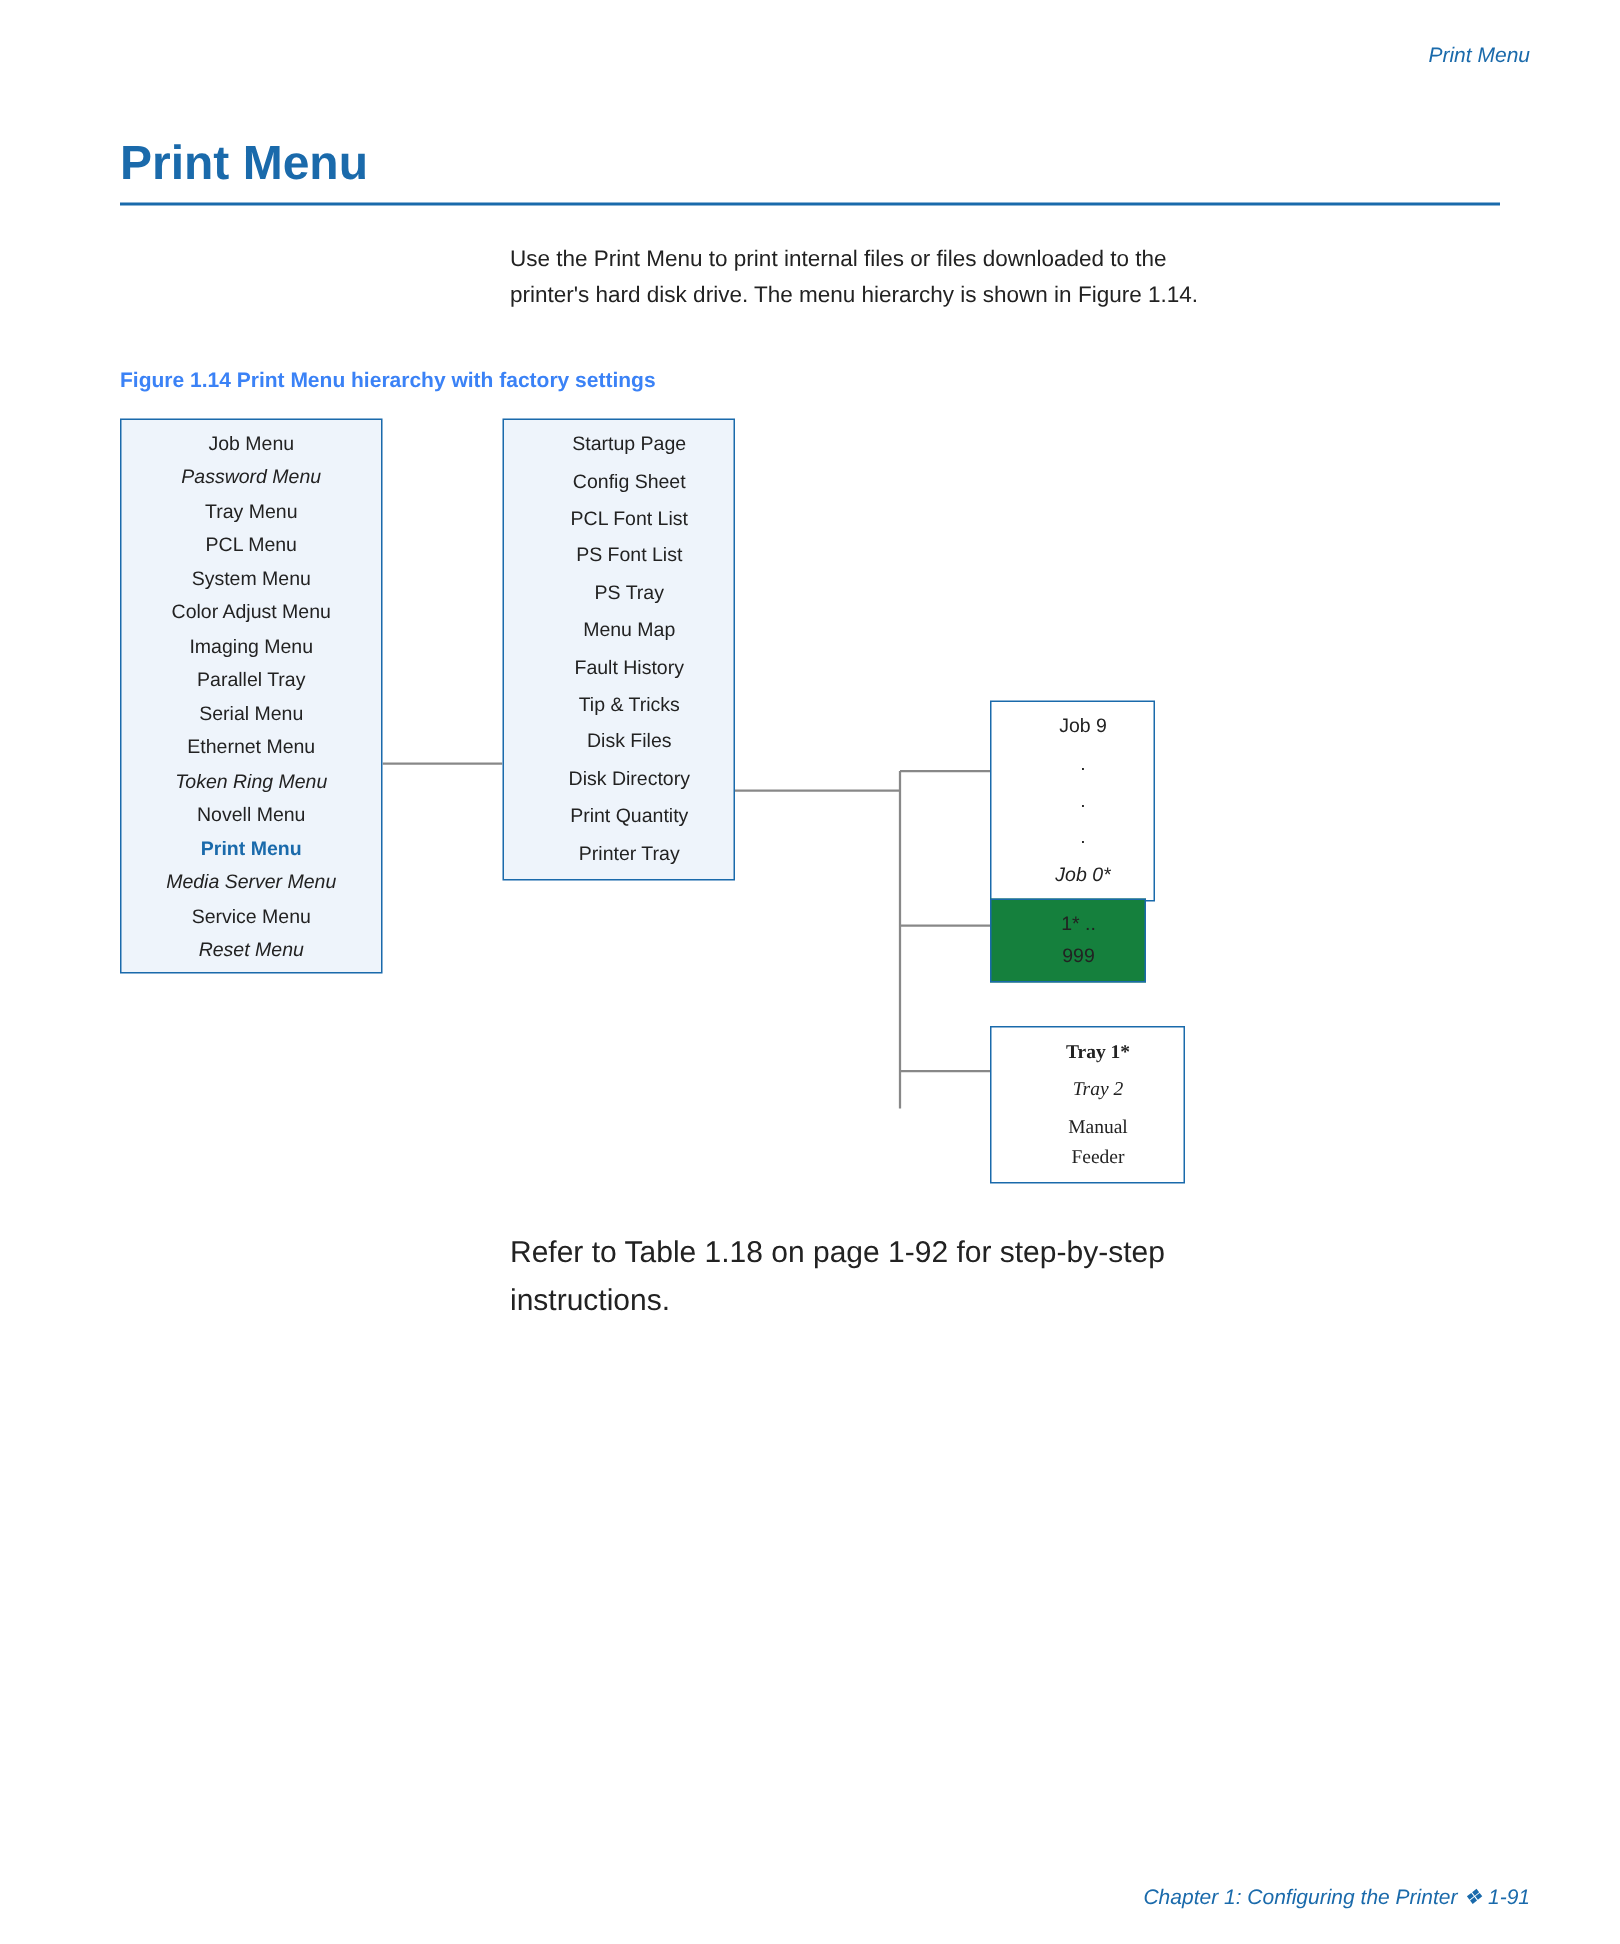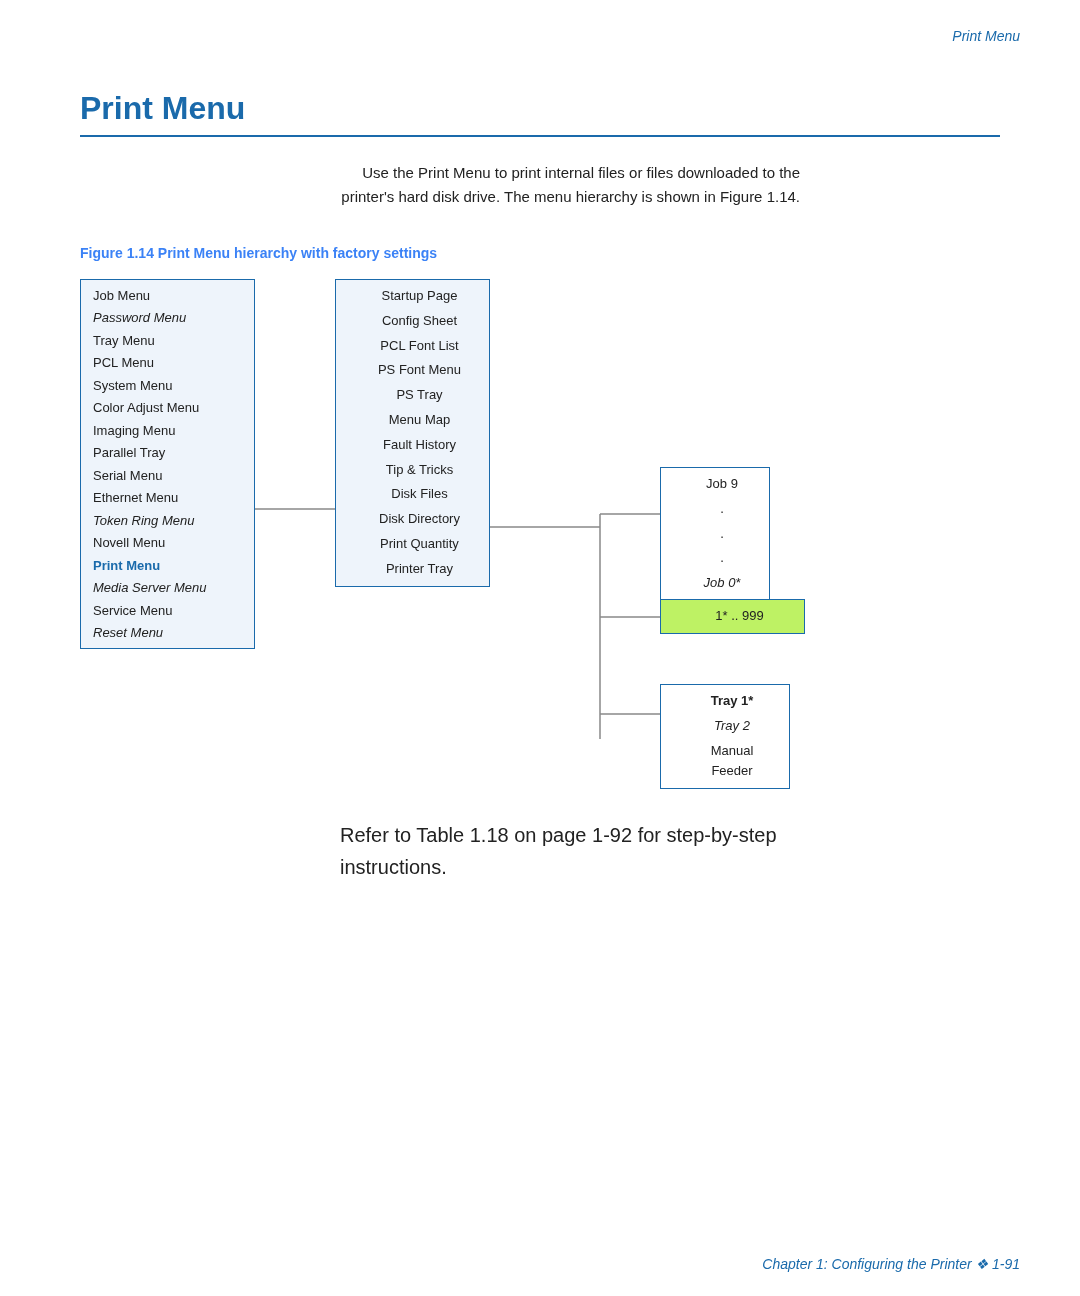--- a/index.html
+++ b/index.html
@@ -41,21 +41,20 @@
       border-top: 2px solid #1a6aab;
       margin-bottom: 24px;
     }
 
     .intro-text {
       margin-left: 260px;
       margin-bottom: 36px;
       font-size: 15px;
       line-height: 1.6;
       max-width: 460px;
-      text-align: right;
     }
 
     .figure-caption {
       color: #3b82f6;
       font-size: 14px;
       font-weight: bold;
       margin-bottom: 18px;
     }
 
     .footer-text {
@@ -111,39 +110,40 @@
       background: #ffffff;
       padding: 4px 10px;
       width: 110px;
     }
 
     .box-right-2 {
       position: absolute;
       left: 580px;
       top: 320px;
       border: 1.5px solid #1a6aab;
-      background: #bef264;
+      background: #15803d;
       padding: 4px 10px;
-      width: 145px;
+      width: 104px;
     }
 
     .box-right-3 {
       position: absolute;
       left: 580px;
       top: 405px;
       border: 1.5px solid #1a6aab;
       background: #ffffff;
       padding: 4px 10px;
       width: 130px;
+      font-family: Liberation Serif, serif;
     }
 
     .menu-item {
       padding: 1.5px 12px;
       font-size: 13px;
-      text-align: left;
+      text-align: center;
       line-height: 1.5;
     }
 
     .mi-italic { font-style: italic; }
     .mi-bold-blue { color: #1a6aab; font-weight: bold; }
 
     .opt-item {
       padding: 2px 10px;
       font-size: 13px;
       text-align: center;
@@ -199,21 +199,21 @@
       <div class="menu-item mi-bold-blue">Print Menu</div>
       <div class="menu-item mi-italic">Media Server Menu</div>
       <div class="menu-item">Service Menu</div>
       <div class="menu-item mi-italic">Reset Menu</div>
     </div>
 
     <div class="box-center">
       <div class="opt-item">Startup Page</div>
       <div class="opt-item">Config Sheet</div>
       <div class="opt-item">PCL Font List</div>
-      <div class="opt-item">PS Font Menu</div>
+      <div class="opt-item">PS Font List</div>
       <div class="opt-item">PS Tray</div>
       <div class="opt-item">Menu Map</div>
       <div class="opt-item">Fault History</div>
       <div class="opt-item">Tip &amp; Tricks</div>
       <div class="opt-item">Disk Files</div>
       <div class="opt-item">Disk Directory</div>
       <div class="opt-item">Print Quantity</div>
       <div class="opt-item">Printer Tray</div>
     </div>
 

